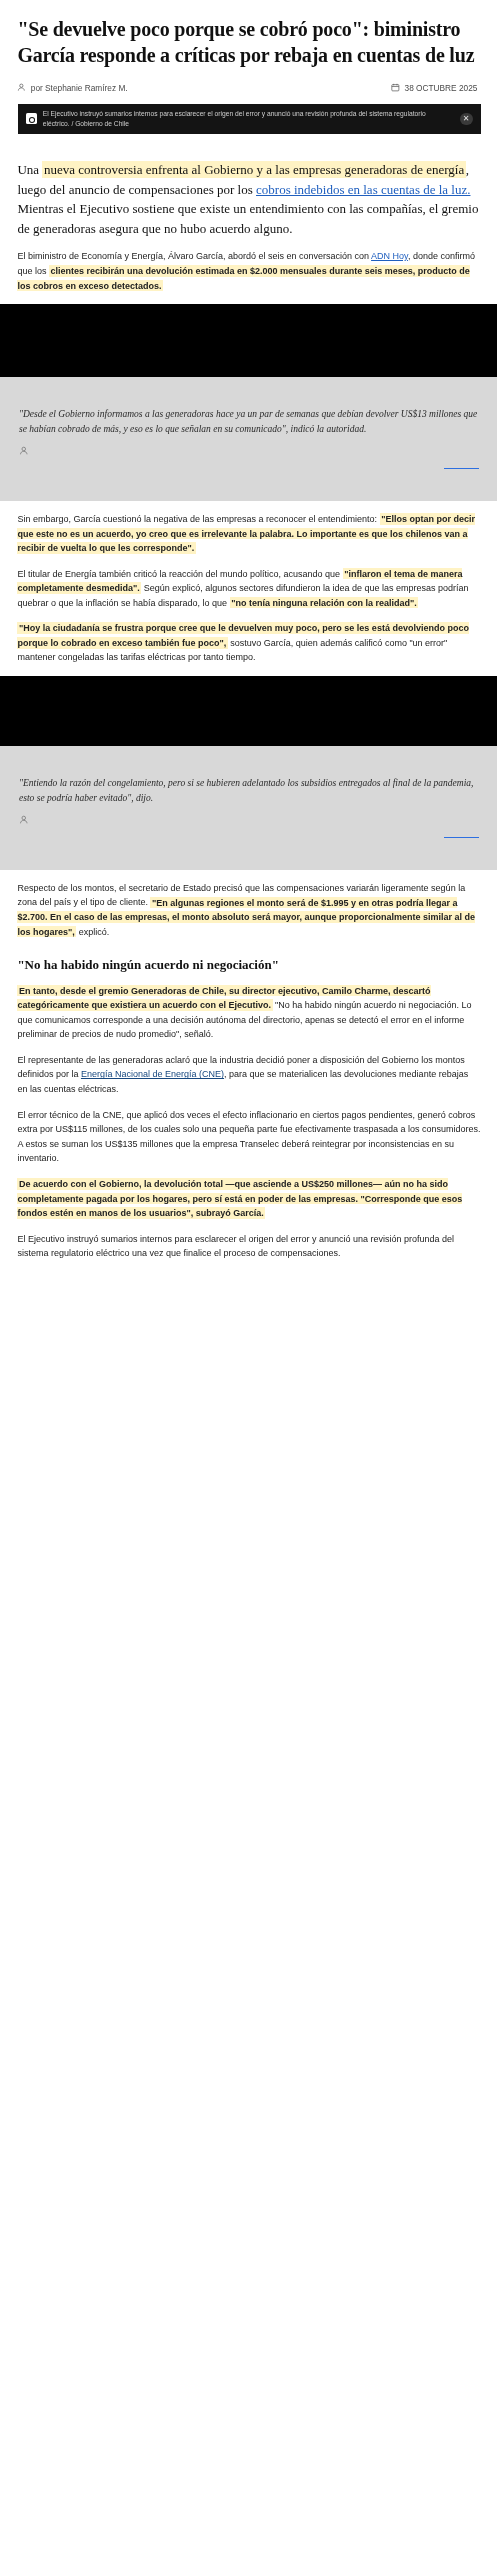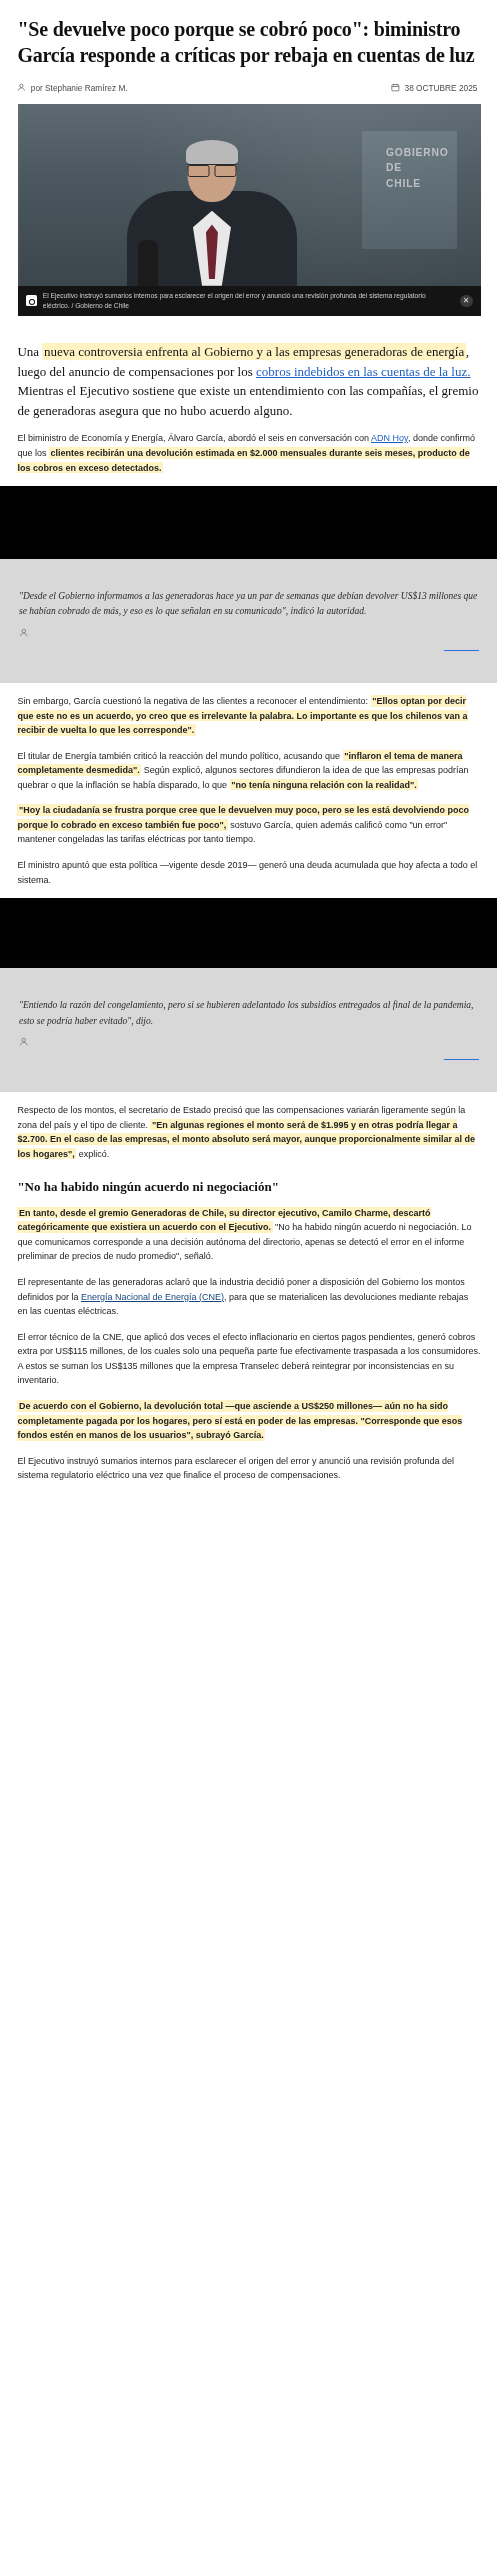--- a/index.html
+++ b/index.html
@@ -310,34 +310,20 @@
               <rect x="1.5" y="3" width="13" height="11.5" rx="1.5" fill="none" stroke="#555" stroke-width="1.3"></rect>
               <path d="M1.5 6.5h13M5 1.5v3M11 1.5v3" stroke="#555" stroke-width="1.3" fill="none"></path>
             </svg>
         </span>
         <span>38 OCTUBRE 2025</span>
       </div>
     </div>
   </div>
 
   <figure class="hero" style="margin:0 auto;">
-    <div class="hero-photo">
-      <div class="backdrop"></div>
-      <div class="backdrop-logo"></div>
-      <div class="backdrop-text">GOBIERNO<br>DE<br>CHILE</div>
-      <div class="person">
-        <div class="body"></div>
-        <div class="shirt"></div>
-        <div class="tie"></div>
-        <div class="head"></div>
-        <div class="hair"></div>
-        <div class="glasses"></div>
-      </div>
-      <div class="mic"></div>
-    </div>
     <figcaption class="caption-bar">
       <span class="cam"></span>
       <span class="caption-text">El Ejecutivo instruyó sumarios internos para esclarecer el origen del error y anunció una revisión profunda del sistema regulatorio eléctrico. / Gobierno de Chile</span>
       <span class="caption-close">✕</span>
     </figcaption>
   </figure>
 
   <div class="content">
     <p class="lede">
       <span>Una </span><span class="hl">nueva controversia enfrenta al Gobierno y a las empresas generadoras de energía</span><span>, luego del anuncio de compensaciones por los </span><a class="link" href="#">cobros indebidos en las cuentas de la luz.</a><span> Mientras el Ejecutivo sostiene que existe un entendimiento con las compañías, el gremio de generadoras asegura que no hubo acuerdo alguno.</span>
@@ -358,32 +344,31 @@
             <circle cx="8" cy="5" r="3" fill="none" stroke="#555" stroke-width="1.3"></circle>
             <path d="M2.5 14c0-3 2.5-5 5.5-5s5.5 2 5.5 5" fill="none" stroke="#555" stroke-width="1.3"></path>
           </svg>
       </div>
       <div class="quote-rule"></div>
     </blockquote>
   </div>
 
   <div class="content">
     <p class="body">
-      <span>Sin embargo, García cuestionó la negativa de las clientes a reconocer el entendimiento: </span><span class="hl-strong">"Ellos optan por decir que este no es un acuerdo, yo creo que es irrelevante la palabra. Lo importante es que los chilenos van a recibir de vuelta lo que les corresponde".</span>
+      <span>Sin embargo, García cuestionó la negativa de las empresas a reconocer el entendimiento: </span><span class="hl-strong">"Ellos optan por decir que este no es un acuerdo, yo creo que es irrelevante la palabra. Lo importante es que los chilenos van a recibir de vuelta lo que les corresponde".</span>
     </p>
 
     <p class="body">
       <span>El titular de Energía también criticó la reacción del mundo político, acusando que </span><span class="hl-strong">"inflaron el tema de manera completamente desmedida".</span><span> Según explicó, algunos sectores difundieron la idea de que las empresas podrían quebrar o que la inflación se había disparado, lo que </span><span class="hl-strong">"no tenía ninguna relación con la realidad".</span>
     </p>
 
     <p class="body">
       <span class="hl-strong">"Hoy la ciudadanía se frustra porque cree que le devuelven muy poco, pero se les está devolviendo poco porque lo cobrado en exceso también fue poco",</span><span> sostuvo García, quien además calificó como "un error" mantener congeladas las tarifas eléctricas por tanto tiempo.</span>
     </p>
 
-    <p class="body">El ministro apuntó que esta política —vigente desde 2019— generó una deuda acumulada que hoy afecta a todo el sistema.</p>
   </div>
 
   <div class="blackband" style="height:70px;"></div>
 
   <div class="graybox" style="padding:14.2px 0 17.4px 0;">
     <blockquote class="pull">
       <span>"Entiendo la razón del congelamiento, pero si se hubieren adelantado los subsidios entregados al final de la pandemia, esto se podría haber evitado", dijo.</span>
       <div class="quote-avatar">
         <svg viewBox="0 0 16 16" width="9.5" height="9.5">
             <circle cx="8" cy="5" r="3" fill="none" stroke="#555" stroke-width="1.3"></circle>

